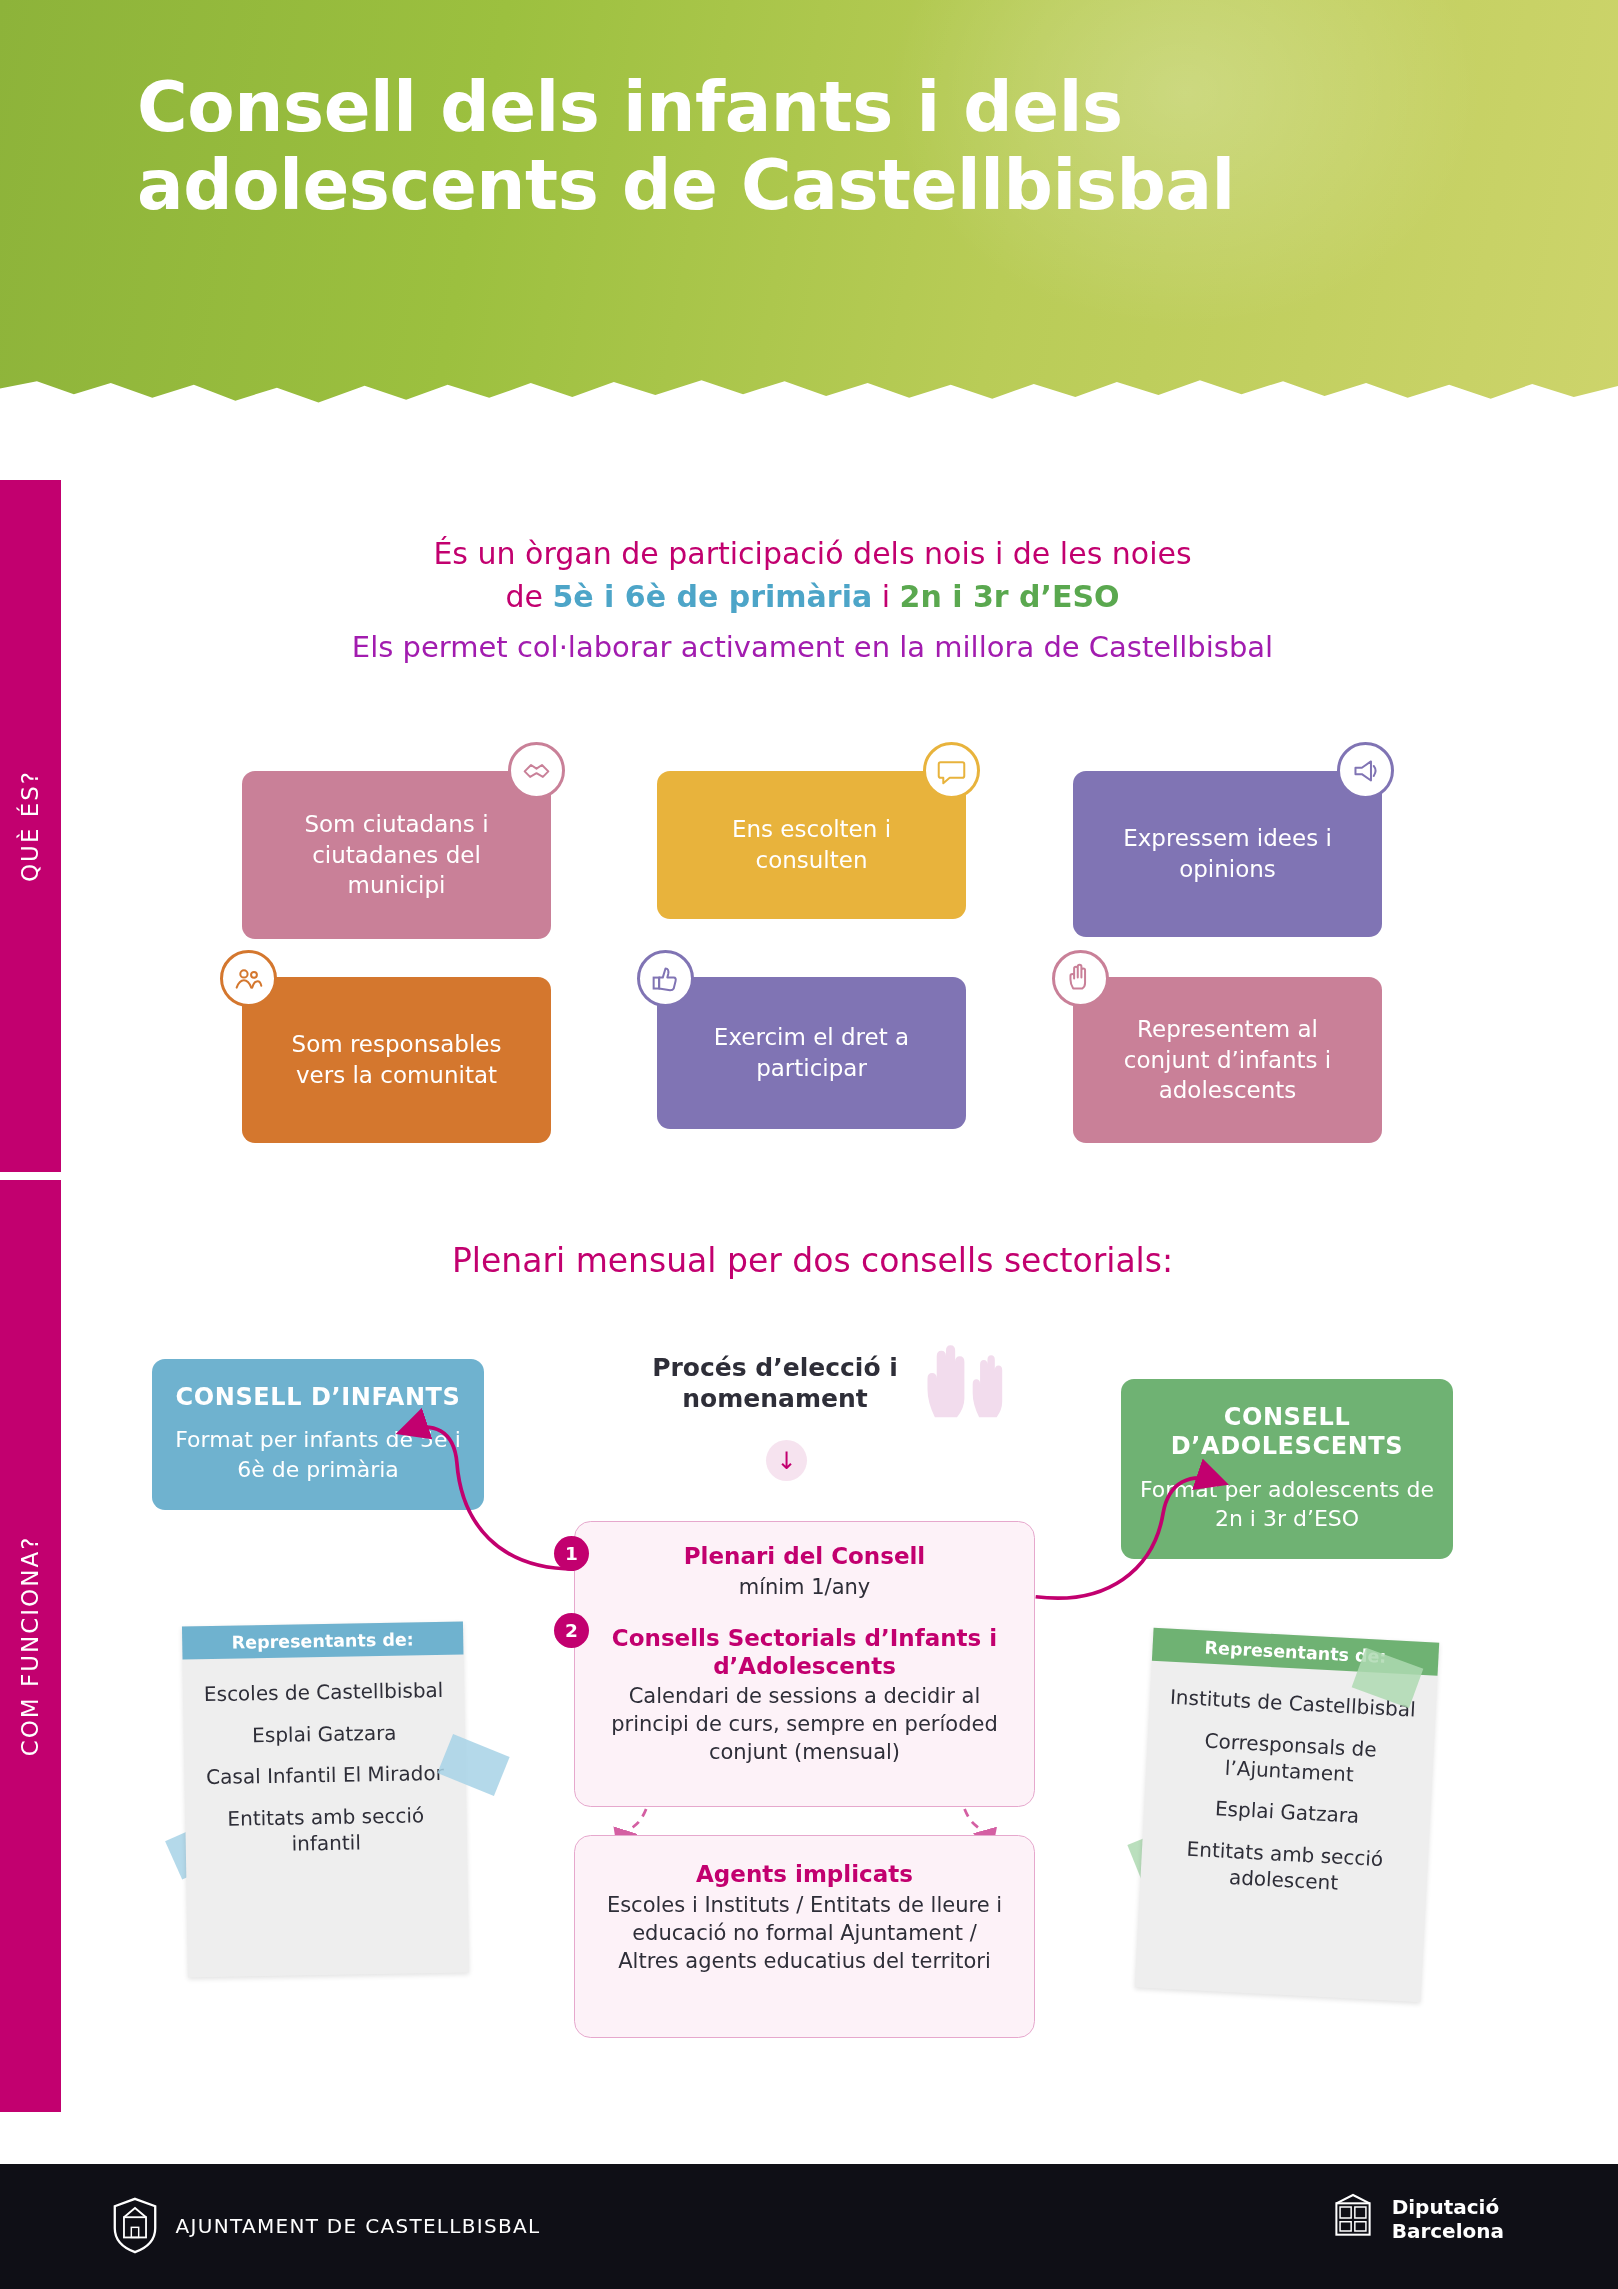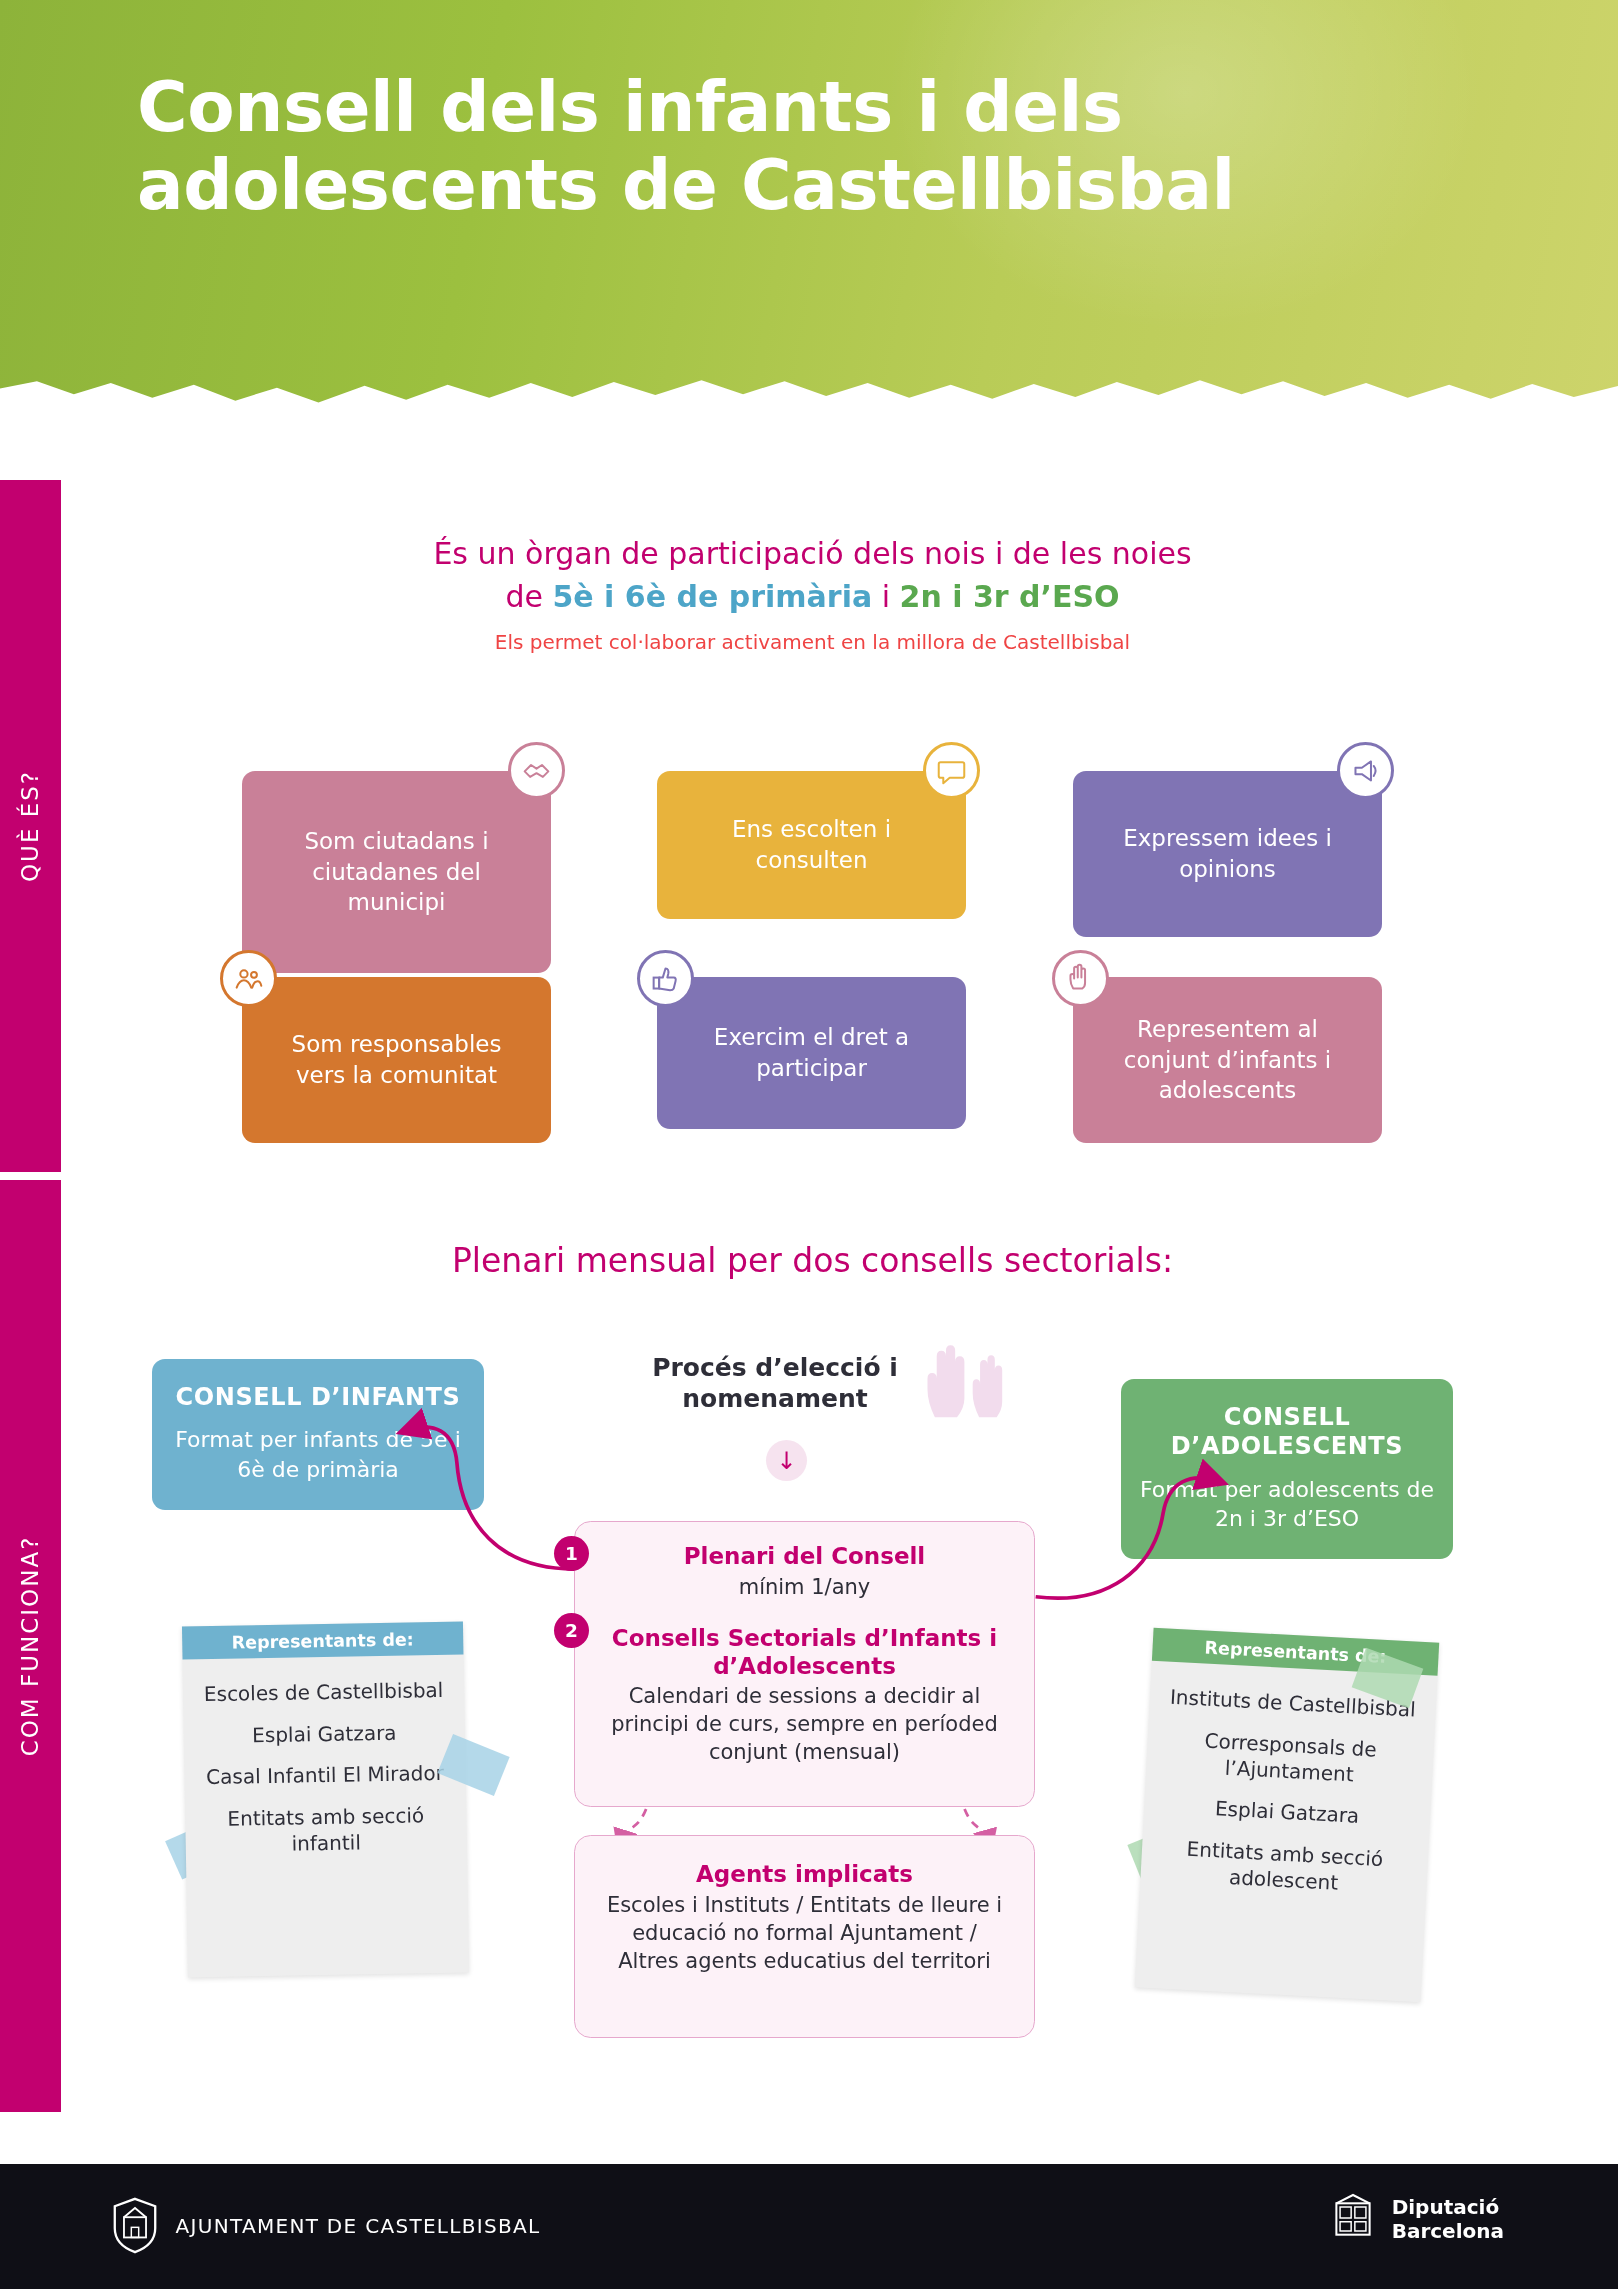--- a/index.html
+++ b/index.html
@@ -85,22 +85,22 @@
   }
   .intro .l1 {
     color: #c2006f;
     font-size: 30px;
     line-height: 1.42;
   }
   .intro .hl-blue { color: #4da5c8; font-weight: 700; }
   .intro .hl-green { color: #5aa84f; font-weight: 700; }
   .intro .l3 {
     margin-top: 12px;
-    color: #ef4444;
-    font-size: 20px;
+    color: #a21caf;
+    font-size: 29px;
   }
 
   
   .cards {
     position: absolute;
     left: 231px; top: 743px;
     width: 1163px;
     height: 406px;
   }
   .card {
@@ -121,21 +121,21 @@
     width: 57px; height: 57px;
     border-radius: 50%;
     background: #ffffff;
     display: flex;
     align-items: center;
     justify-content: center;
   }
   .card-icon svg { display: block; }
 
   
-  #card-0 { left: 11px;  top: 28px;  height: 202px; background: #c98098; }
+  #card-0 { left: 11px;  top: 28px;  height: 168px; background: #c98098; }
   #icon-0 { left: 277px; top: -0.9px; border: 3.7px solid #c98098; }
   #card-1 { left: 426px; top: 28px;  height: 148px; background: #e8b33c; }
   #icon-1 { left: 692px; top: -0.9px; border: 3.7px solid #e8b33c; }
   #card-2 { left: 842px; top: 28px;  height: 166px; background: #8074b4; }
   #icon-2 { left: 1106px; top: -0.9px; border: 3.7px solid #8074b4; }
   
   #card-3 { left: 11px;  top: 234px; height: 166px; background: #d4772e; }
   #icon-3 { left: -11px; top: 207px; border: 3.7px solid #d4772e; }
   #card-4 { left: 426px; top: 234px; height: 152px; background: #8074b4; }
   #icon-4 { left: 406px; top: 207px; border: 3.7px solid #8074b4; }

